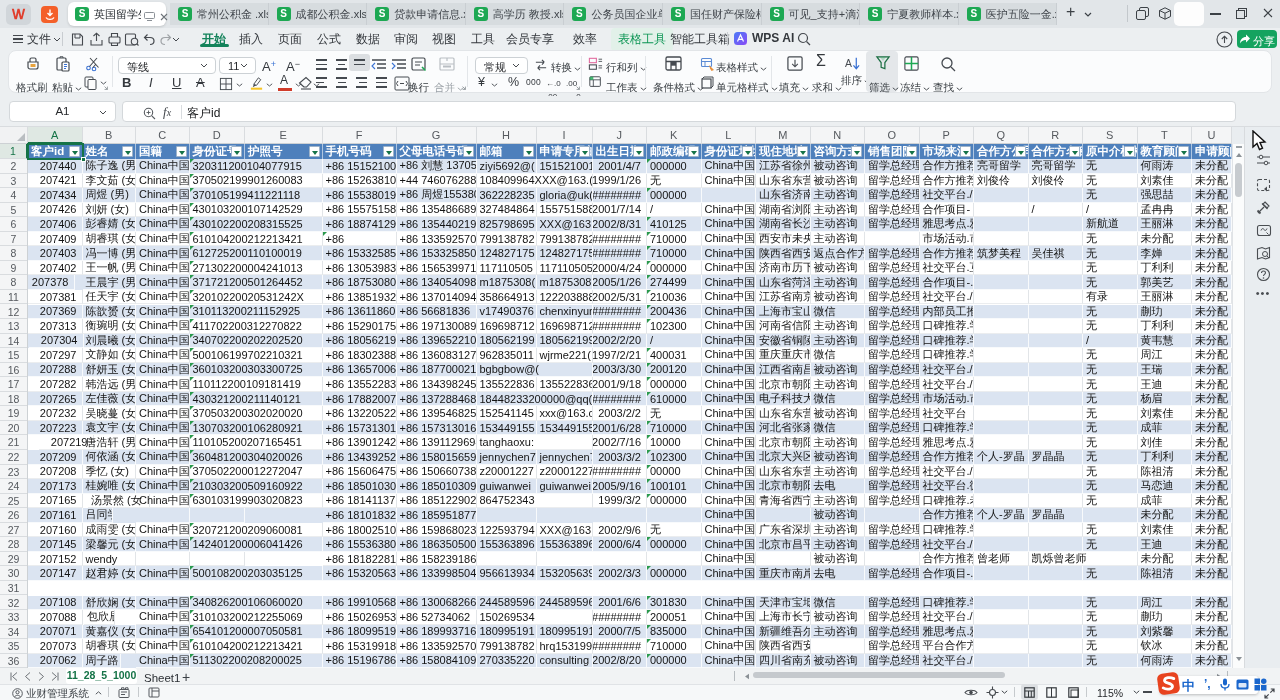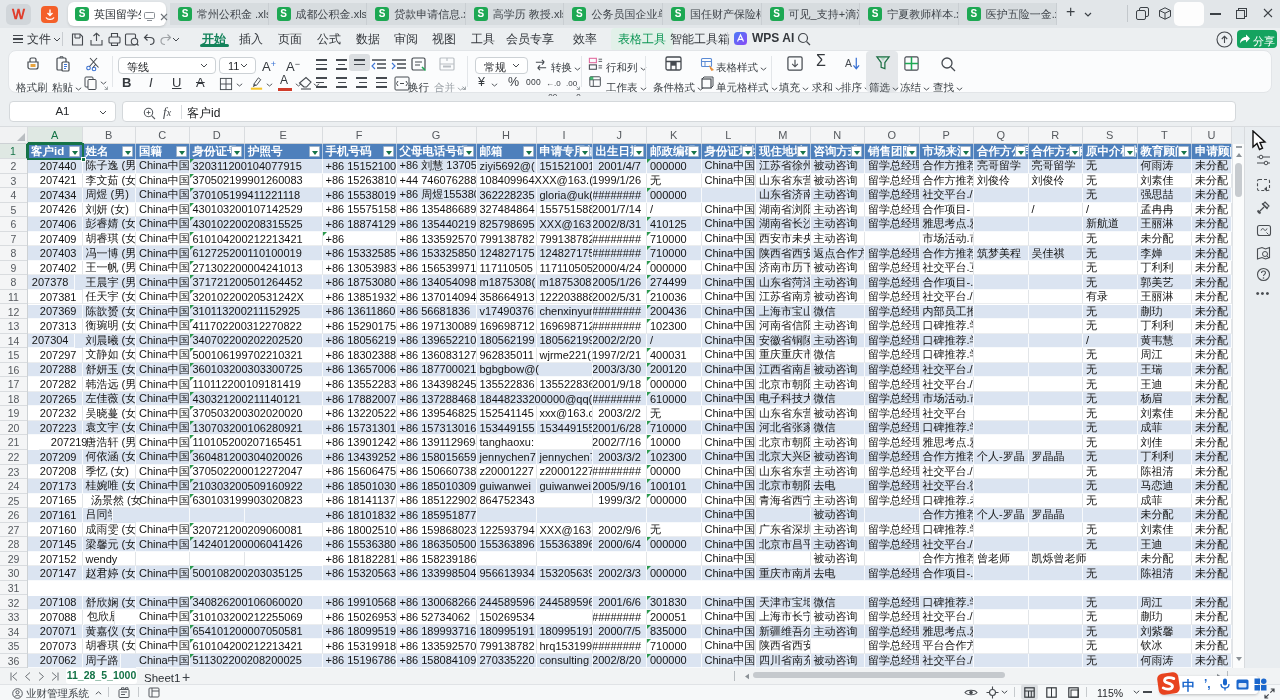--- a/index.html
+++ b/index.html
@@ -408,21 +408,21 @@
           <path d="M0.8 0.8 L3.5 3 L6.2 0.8" stroke="currentColor" fill="none" stroke-width="0.9"></path>
         </svg></div>
 <div class="rtxt" style="left:816px;top:4px;font-size:16px;font-weight:500">Σ</div>
 <div class="rlbl" style="left:812px;top:31px;color:#3b4045">求和<svg width="7" height="4" viewBox="0 0 7 4" style="margin-left:2px">
           <path d="M0.8 0.8 L3.5 3 L6.2 0.8" stroke="currentColor" fill="none" stroke-width="0.9"></path>
         </svg></div>
 <svg class="rico" style="left:844px;top:5px" width="17" height="17" viewBox="0 0 18 18">
         <text x="1" y="13" font-size="11" fill="#454a50" font-family="Liberation Sans">A</text>
         <path d="M13 3 V14 M10 11 L13 14.5 L16 11" stroke="#3a72d4" fill="none" stroke-width="1.3"></path>
       </svg>
-<div class="rlbl" style="left:841px;top:31px;color:#3b4045">排序<svg width="7" height="4" viewBox="0 0 7 4" style="margin-left:2px">
+<div class="rlbl" style="left:841px;top:24px;color:#3b4045">排序<svg width="7" height="4" viewBox="0 0 7 4" style="margin-left:2px">
           <path d="M0.8 0.8 L3.5 3 L6.2 0.8" stroke="currentColor" fill="none" stroke-width="0.9"></path>
         </svg></div>
 <div id="filterbtn"></div>
 <svg class="rico" style="left:875px;top:5px" width="16" height="16" viewBox="0 0 17 17">
         <path d="M2 2 H15 L10.5 8 V14.5 L6.5 13 V8 Z" fill="none" stroke="#1b6e43" stroke-width="1.3"></path>
         <path d="M5 2 L8.5 6.5 L12 2" fill="#1da853" opacity=".25"></path>
       </svg>
 <div class="rlbl" style="left:869px;top:31px;color:#3b4045">筛选<svg width="7" height="4" viewBox="0 0 7 4" style="margin-left:2px">
           <path d="M0.8 0.8 L3.5 3 L6.2 0.8" stroke="currentColor" fill="none" stroke-width="0.9"></path>
         </svg></div>
@@ -862,21 +862,21 @@
           <div class="c" style="left:810.5px;width:54.5px">主动咨询</div>
           <div class="c" style="left:865px;width:54.5px">留学总经理</div>
           <div class="c" style="left:919.5px;width:54.5px">口碑推荐.学</div>
           <div class="c" style="left:974px;width:54.5px"></div>
           <div class="c" style="left:1028.5px;width:54.5px"></div>
           <div class="c" style="left:1083px;width:54.5px">无</div>
           <div class="c" style="left:1137.5px;width:54.5px">丁利利</div>
           <div class="c" style="left:1192px;width:40px">未分配</div>
         </div>
         <div class="row rb" style="top:333.60px;height:14.55px">
-          <div class="c num" style="left:20px;width:54.5px">207304</div>
+          <div class="c num" style="left:29px;width:54.5px">207304</div>
           <div class="c" style="left:82.5px;width:53.5px">刘晨曦 (女</div>
           <div class="c" style="left:136px;width:53.5px">China中国</div>
           <div class="c tri" style="left:189.5px;width:133.0px">340702200202202520</div>
           <div class="c" style="left:322.5px;width:74px">+86 18056219!</div>
           <div class="c" style="left:396.5px;width:80px">+86 13965221001</div>
           <div class="c" style="left:476.5px;width:60px">180562199</div>
           <div class="c" style="left:536.5px;width:56px">180562199</div>
           <div class="c num" style="left:592.5px;width:54.5px">2002/2/20</div>
           <div class="c" style="left:647px;width:54.5px">/</div>
           <div class="c" style="left:701.5px;width:54.5px">China中国</div>

